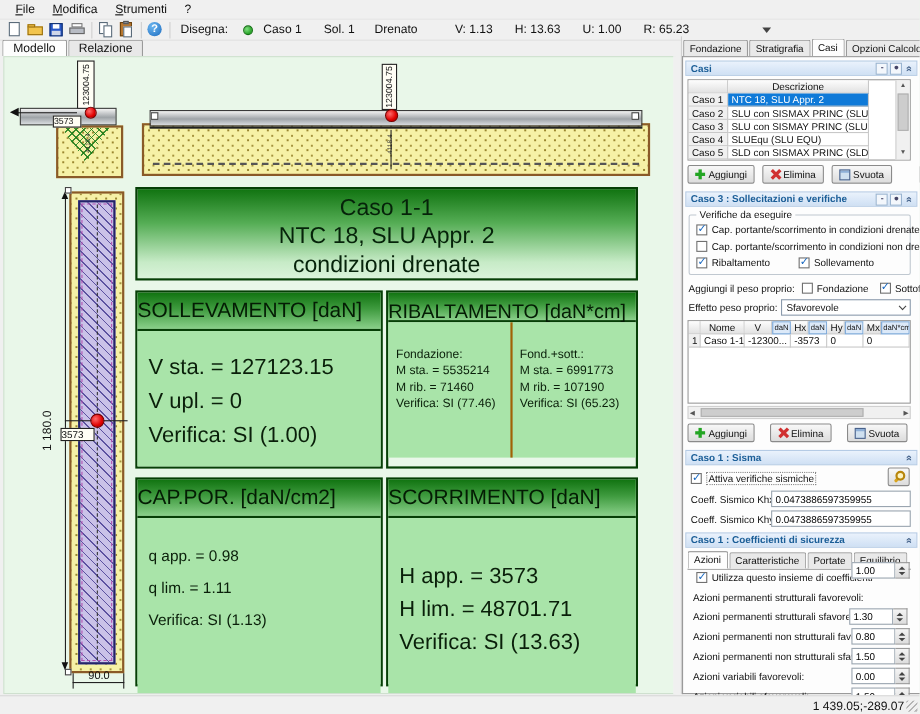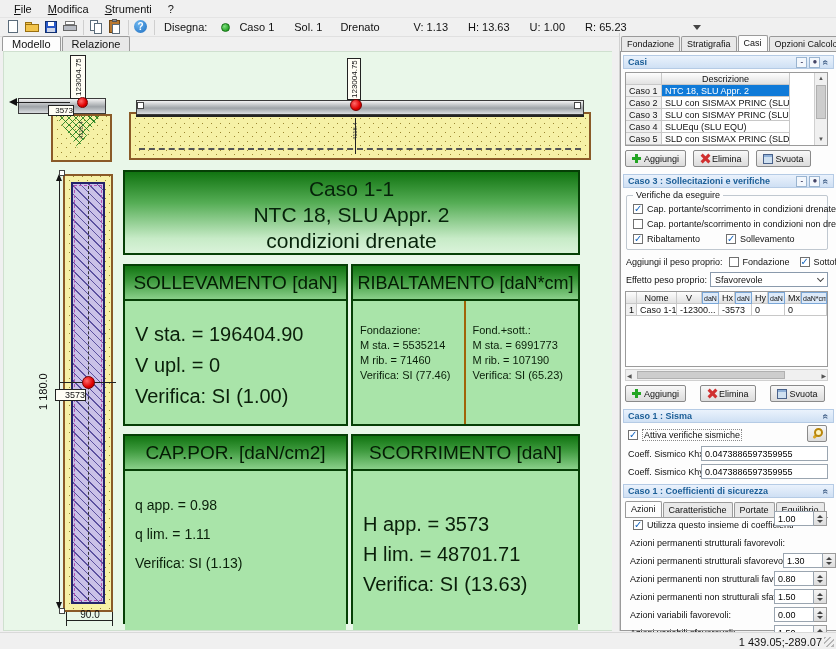--- a/index.html
+++ b/index.html
@@ -26,31 +26,31 @@
 
   
   .canvas { left:3px; top:51px; width:611px; height:580px; background:#e9f7e9; border:1px solid #cfe0cf; overflow:hidden; }
 
   .soil { background:#f6f1a6; background-image:radial-gradient(circle,#9a8630 .7px,transparent 1px),radial-gradient(circle,#9a8630 .6px,transparent .9px); background-size:9px 9px,9px 9px; background-position:0 0,4px 5px; border:2px solid #8a5a28; }
   .slab { background:linear-gradient(180deg,#f3f3f3,#9fa4a8 55%,#dadde0); border:1px solid #3a3a3a; }
   .purple { background-color:#cac2e8; background-image:repeating-linear-gradient(45deg,#5c52a0 0 1px,transparent 1px 6px); border:2px solid #23236a; }
   .purple .inrdash { position:absolute; inset:1px; border:1px dashed #b050b0; pointer-events:none; }
   .wedge { background-image:repeating-linear-gradient(135deg,rgba(25,125,25,.85) 0 1px,transparent 1px 5px),repeating-linear-gradient(45deg,rgba(25,125,25,.85) 0 1px,transparent 1px 5px); clip-path:polygon(0 0,100% 0,50% 100%); }
   .reddot { border-radius:50%; background:radial-gradient(circle at 35% 35%,#ff6a6a,#e00000 60%,#990000); border:1px solid #7a0000; }
-  .dimbox { background:#fffef5; border:1px solid #222; text-align:right; color:#111; }
+  .dimbox { background:#fffef5; border:1px solid #222; text-align:left; color:#111; }
   .vtext { writing-mode:vertical-rl; transform:rotate(180deg); display:flex; align-items:center; justify-content:center; }
   .dline { background:#222; }
   .dashline { border-top:2px dashed #555; height:0; }
   .vdash { border-left:1px dashed #333; width:0; }
   .tri { width:0; height:0; }
   .anchor { width:7px; height:7px; background:#fff; border:1px solid #444; }
 
   
   .gpanel { border:2px solid #063f06; }
-  .ghead { background:linear-gradient(180deg,#117411,#3f9b3f 45%,#8ad08a); border-bottom:2px solid #063f06; text-align:center; color:#041c04; }
+  .ghead { background:linear-gradient(180deg,#117411,#3f9b3f 45%,#8ad08a); border-bottom:2px solid #063f06; text-align:left; color:#041c04; }
   .gbody { background:#a9e4a9; color:#0a1f0a; }
   .gtitle { background:linear-gradient(180deg,#117411,#55ad55 38%,#c7ebc7 82%,#daf3da); text-align:center; color:#06230a; }
 
   
   .sidebar { left:619px; top:33px; width:217px; height:598px; background:#f0f0f0; border-left:1px solid #d0d0d0; font-size:9px; }
   .splitter { left:612px; top:51px; width:7px; height:580px; background:#f0f0f0; }
   .stabs { left:1px; top:2px; height:16px; display:flex; align-items:flex-end; }
   .stab { padding:2px 5px; border:1px solid #9a9a9a; border-bottom:none; background:#e9e9e9; border-radius:2px 2px 0 0; margin-right:1px; white-space:nowrap; }
   .stab.active { background:#fdfdfd; padding-bottom:3px; }
   .scontent { left:0; top:18px; width:217px; height:580px; background:#fdfdfd; border:1px solid #9a9a9a; border-right:none; }
@@ -209,28 +209,28 @@
 
   <div class="abs gpanel gtitle" style="left:119px;top:118px;width:457px;height:85px;padding-top:4px">
     <div style="font-size:21px;line-height:26px">Caso 1-1</div>
     <div style="font-size:21px;line-height:26px">NTC 18, SLU Appr. 2</div>
     <div style="font-size:21px;line-height:26px">condizioni drenate</div>
   </div>
 
   <div class="abs gpanel" style="left:119px;top:212px;width:225px;height:162px">
     <div class="ghead" style="height:35px;font-size:19px;line-height:34px">SOLLEVAMENTO [daN]</div>
     <div class="gbody" style="height:123px;padding:18px 0 0 10px;font-size:20px;line-height:31px">
-      <div>V sta. = 196404.90</div>
+      <div>V sta. = 127123.15</div>
       <div>V upl. = 0</div>
       <div>Verifica: SI (1.00)</div>
     </div>
   </div>
 
   <div class="abs gpanel" style="left:347px;top:212px;width:229px;height:162px">
-    <div class="ghead" style="height:35px;font-size:18px;line-height:34px">RIBALTAMENTO [daN*cm]</div>
+    <div class="ghead" style="height:27px;font-size:18px;line-height:34px">RIBALTAMENTO [daN*cm]</div>
     <div class="gbody" style="height:123px;display:flex">
       <div style="width:50%;border-right:2px solid #a16207;padding:22px 0 0 7px;font-size:11px;line-height:15px">
         <div>Fondazione:</div>
         <div>M sta. = 5535214</div>
         <div>M rib. = 71460</div>
         <div>Verifica: SI (77.46)</div>
       </div>
       <div style="width:50%;padding:22px 0 0 7px;font-size:11px;line-height:15px">
         <div>Fond.+sott.:</div>
         <div>M sta. = 6991773</div>
@@ -443,21 +443,21 @@
     </div>
     <div class="abs" style="left:9px;top:486px">Azioni permanenti strutturali favorevoli:</div>
     <div class="spin abs" style="left:153px;top:459px">
         <input class="txt" value="1.00" style="">
         <span class="spud">
           <i class="tu"></i>
           <i class="td"></i>
         </span>
       </div>
     <div class="abs" style="left:9px;top:504px">Azioni permanenti strutturali sfavorevoli:</div>
-    <div class="spin abs" style="left:162px;top:501px">
+    <div class="spin abs" style="left:151px;top:501px">
         <input class="txt" value="1.30" style="">
         <span class="spud">
           <i class="tu"></i>
           <i class="td"></i>
         </span>
       </div>
     <div class="abs" style="left:9px;top:522px">Azioni permanenti non strutturali favorevoli:</div>
     <div class="spin abs" style="left:153px;top:519px">
         <input class="txt" value="0.80" style="">
         <span class="spud">

